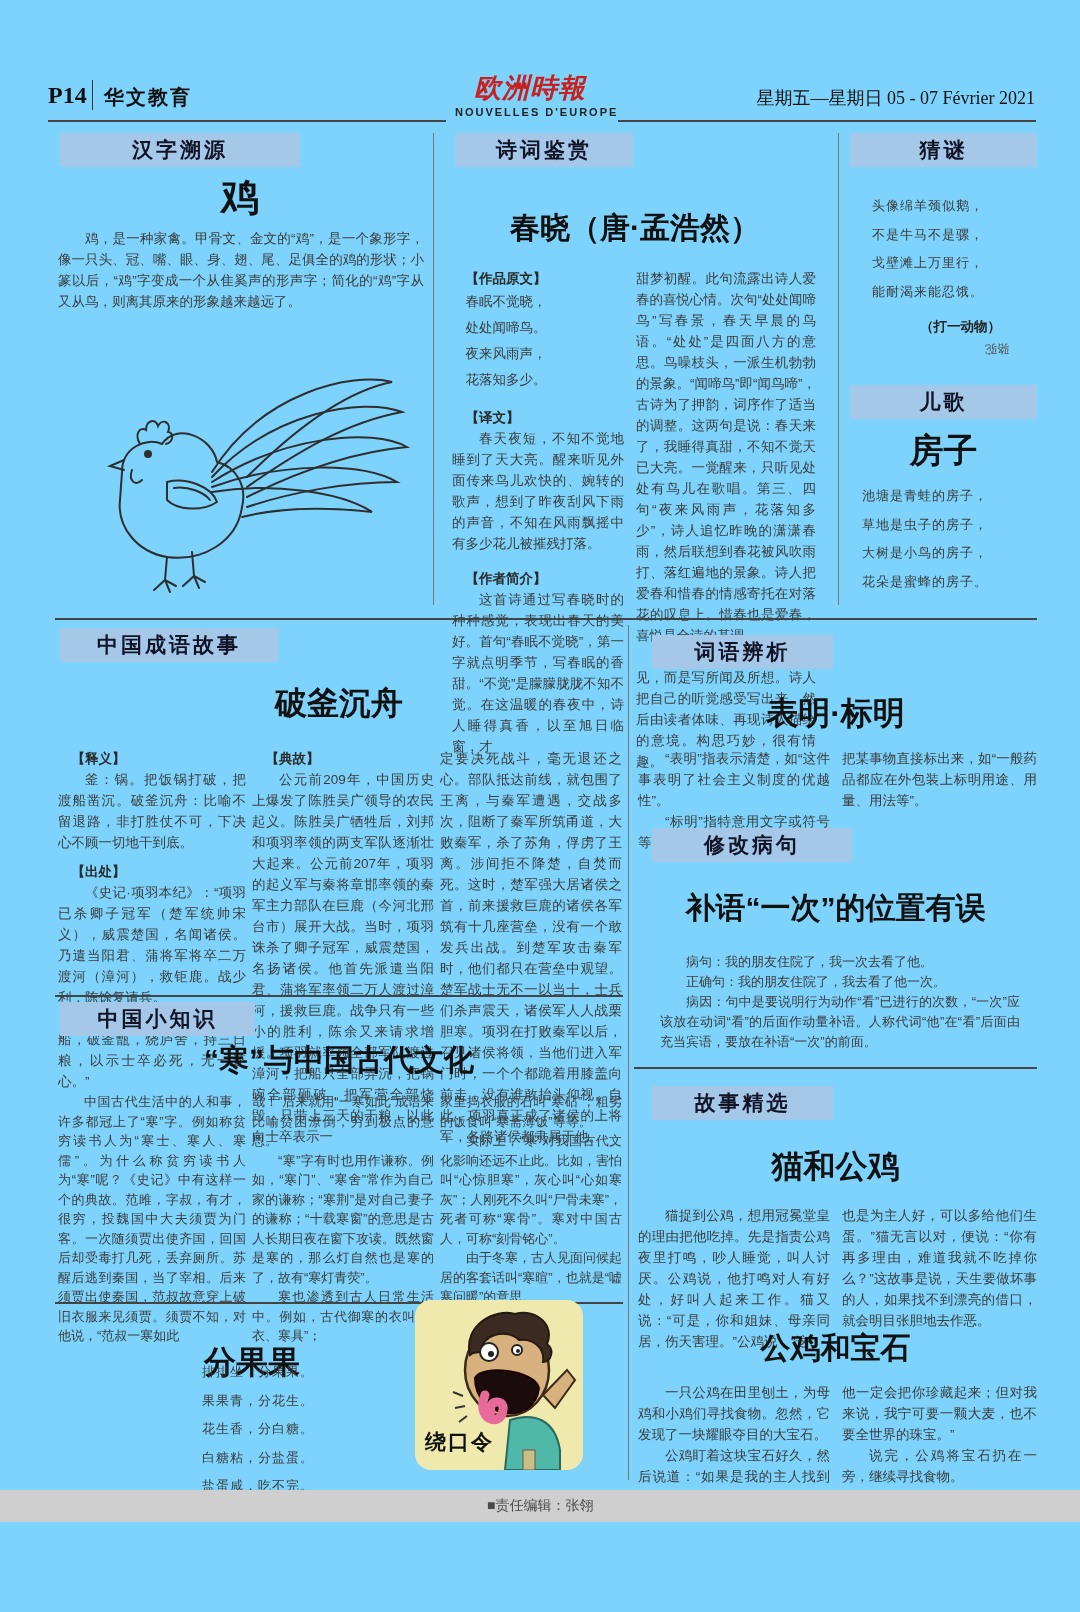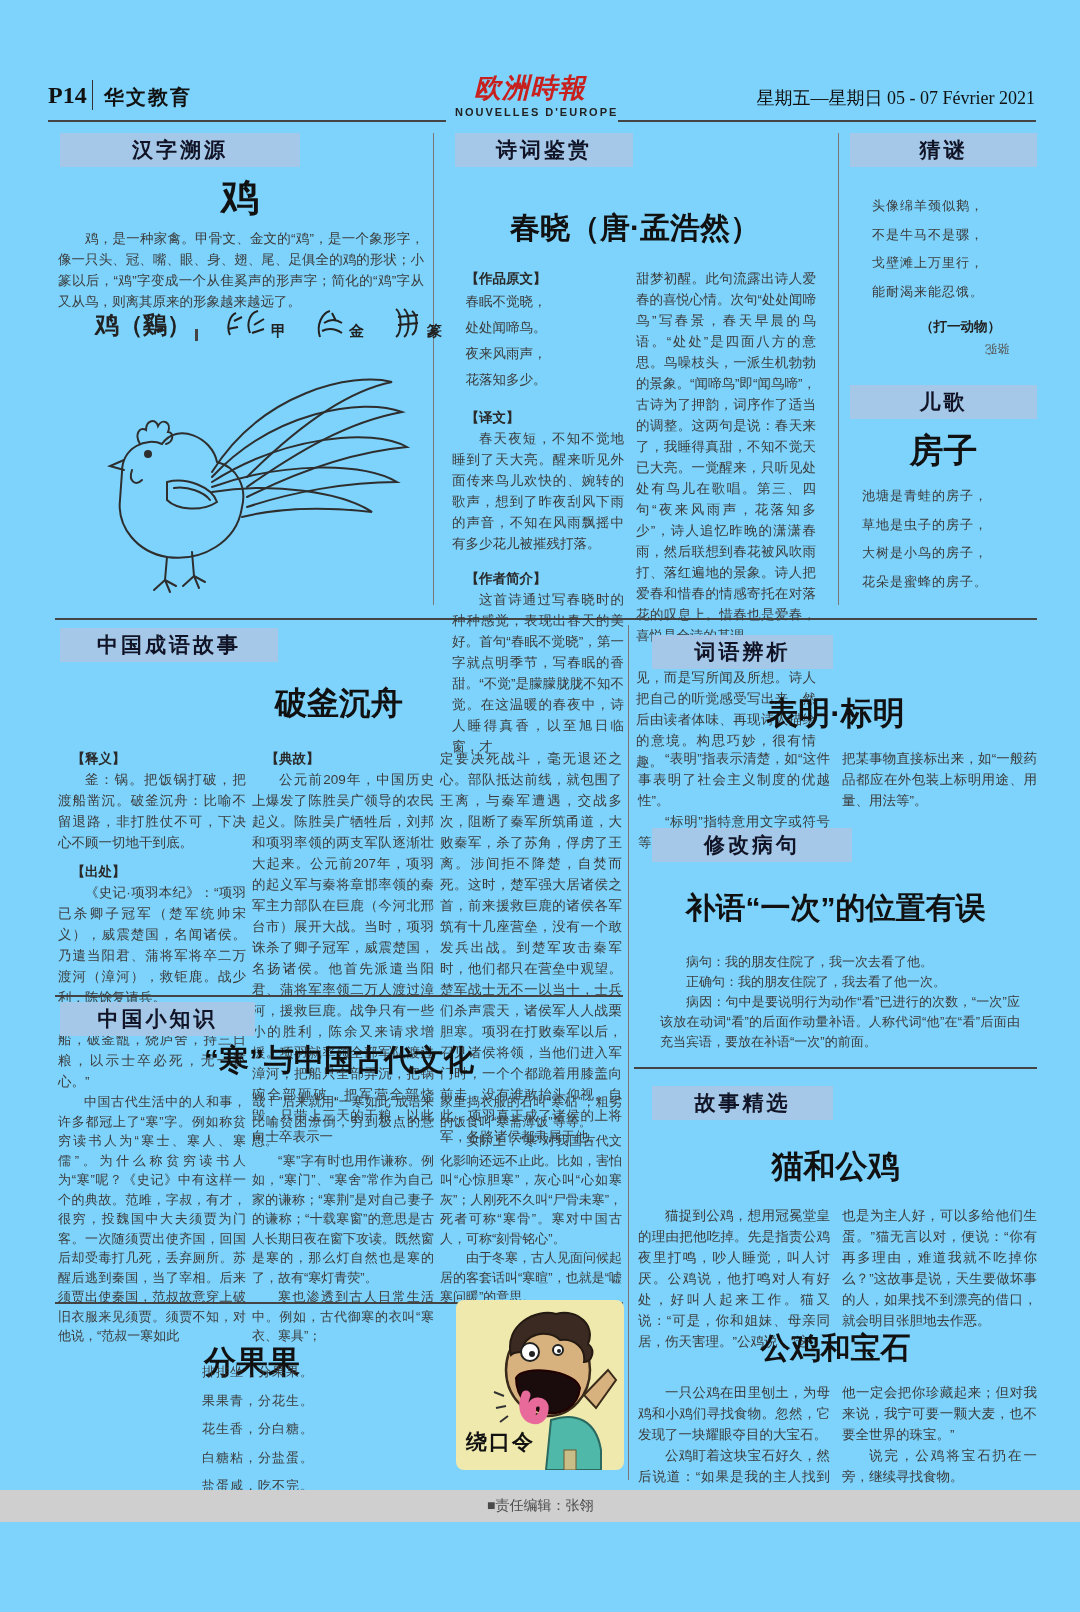--- a/index.html
+++ b/index.html
@@ -33,21 +33,21 @@
 
   .riddle-hint { position:absolute; font-size:13.5px; font-weight:bold; color:#222; }
   .riddle-answer { position:absolute; font-size:12px; color:#555; transform:rotate(180deg); }
 
   .glyphrow { position:absolute; display:flex; align-items:flex-end; }
   .glyph-label { font-family:"DejaVu Serif",serif; font-size:24px; font-weight:bold; color:#222; }
   .gl-note { display:inline-block; width:3px; height:12px; border-left:2px solid #444; border-right:1px solid #444; margin-left:4px; }
   .oldform { display:flex; align-items:flex-end; margin-left:26px; }
   .oldform .tag { font-size:15px; font-weight:bold; color:#222; margin-left:3px; }
 
-  .cartoon { position:absolute; left:456px; top:1300px; width:168px; height:170px; background:#efe9ae; border-radius:8px; overflow:hidden; }
+  .cartoon { position:absolute; left:415px; top:1300px; width:168px; height:170px; background:#efe9ae; border-radius:16px; overflow:hidden; }
   .cartoon .tag { position:absolute; left:10px; bottom:14px; font-size:21px; font-weight:bold; color:#111; letter-spacing:2px; }
 
   .footerbar { position:absolute; left:0; top:1490px; width:1080px; height:32px; background:#cfcfcf; }
   .footerbar span { position:absolute; left:487px; top:7px; font-size:14px; color:#4a4a4a; }
 </style>
 </head>
 <body>
 
 <div class="page">
 
@@ -67,42 +67,20 @@
   <div class="hline" style="left:55px; top:618px; width:982px; height:1.5px;"></div>
   <div class="vline" style="left:628px; top:625px; height:855px;"></div>
   <div class="hline" style="left:55px; top:995px; width:568px; height:1.5px;"></div>
   <div class="hline" style="left:634px; top:1067px; width:403px; height:1.5px;"></div>
   <div class="hline" style="left:55px; top:1302px; width:568px; height:1.5px;"></div>
 
   <div class="badge" style="left:60px; top:133px; width:240px;">汉字溯源</div>
   <div class="art-title" style="left:55px; top:172px; width:370px; font-size:38px;">鸡</div>
   <div class="body-col" style="left:58px; top:228px; width:366px;">
     <p>鸡，是一种家禽。甲骨文、金文的“鸡”，是一个象形字，像一只头、冠、嘴、眼、身、翅、尾、足俱全的鸡的形状；小篆以后，“鸡”字变成一个从隹奚声的形声字；简化的“鸡”字从又从鸟，则离其原来的形象越来越远了。</p>
-  </div>
-  <div class="glyphrow" style="left:95px; top:305px;">
-    <span class="glyph-label">鸡（鷄）</span>
-      <span class="gl-note"></span>
-    <span class="oldform">
-      <svg width="44" height="34" viewBox="0 0 44 34">
-          <path d="M6 28 C2 20 6 8 12 6 M10 14 L18 10 M4 22 L14 20 M26 26 C22 16 26 6 34 4 M30 18 L40 12 M28 26 L40 22" stroke="#222" stroke-width="2" fill="none"></path>
-        </svg>
-      <span class="tag">甲</span>
-    </span>
-    <span class="oldform">
-      <svg width="34" height="34" viewBox="0 0 34 34">
-          <path d="M8 30 C4 18 10 6 18 4 M12 16 C18 12 24 12 30 16 M10 24 C18 20 24 22 30 26 M20 6 L24 14" stroke="#222" stroke-width="2" fill="none"></path>
-        </svg>
-      <span class="tag">金</span>
-    </span>
-    <span class="oldform">
-      <svg width="34" height="36" viewBox="0 0 34 36">
-          <path d="M6 4 C12 8 12 28 6 32 M14 4 C20 8 20 28 14 32 M22 6 C28 10 28 26 22 30 M8 12 L28 10 M8 20 L28 18" stroke="#222" stroke-width="2" fill="none"></path>
-        </svg>
-      <span class="tag">篆</span>
-    </span>
   </div>
   <svg width="350" height="250" viewBox="0 0 350 250" style="position:absolute; left:62px; top:352px;">
     <g stroke="#2e2e2e" stroke-width="2" fill="none" stroke-linecap="round">
 
       <path d="M150 120 C200 40 290 20 330 30 C280 40 230 80 185 125"></path>
       <path d="M150 125 C210 60 300 45 340 60 C285 70 235 100 185 135"></path>
       <path d="M150 130 C220 85 310 75 345 95 C290 100 235 120 185 145"></path>
       <path d="M150 135 C220 110 300 110 335 130 C285 130 230 140 185 155"></path>
       <path d="M150 140 C210 130 280 140 310 160 C265 155 220 155 180 165"></path>
 

